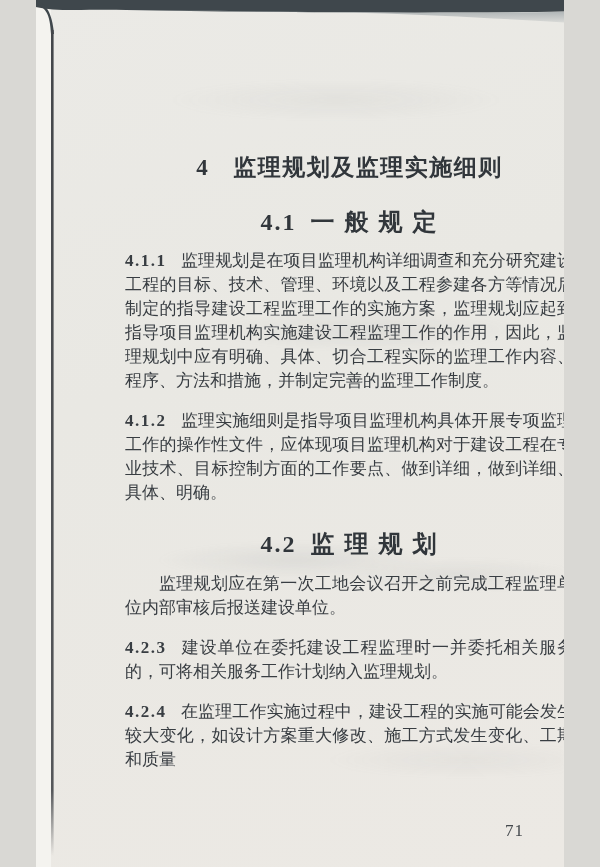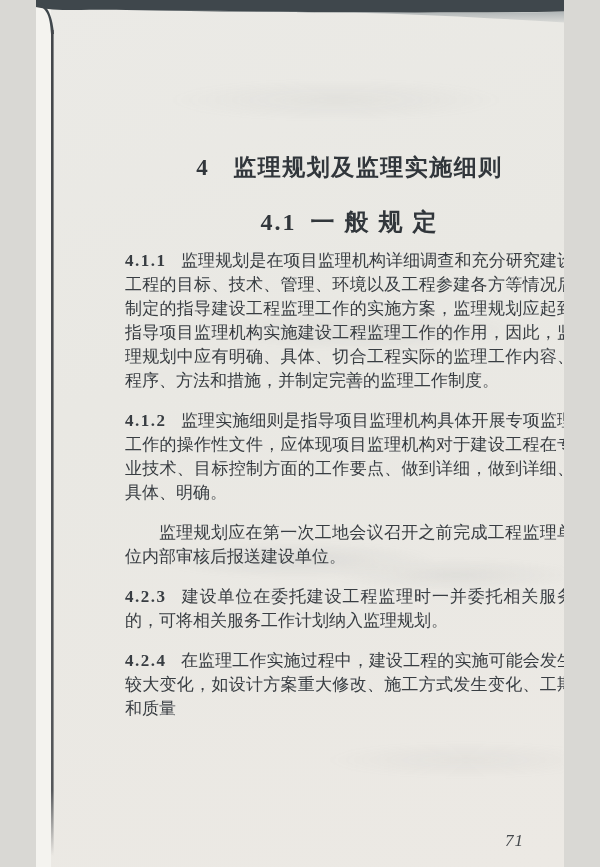--- a/index.html
+++ b/index.html
@@ -43,22 +43,22 @@
   }
   h2.section .gap{display:inline-block;width:14px;}
   p.clause,p.cont{
     margin:16px;font-size:17px;line-height:24px;
     text-align:justify;color:#383d42;
   }
   p.first{margin-top:15px;}
   p.cont{text-indent:2em;}
   .num{font-weight:bold;letter-spacing:1.5px;margin-right:0.85em;white-space:nowrap;}
   .page-number{
-    position:absolute;right:40px;bottom:16px;
-    font-size:17px;font-style:italic;color:#44484c;letter-spacing:1px;
+    position:absolute;right:40px;bottom:26px;
+    font-size:17px;color:#44484c;letter-spacing:1px;
   }
 </style>
 </head>
 <body>
 
 <div class="scan">
 
   <div class="left-strip"></div>
   <div class="texture"></div>
 
@@ -88,20 +88,21 @@
 
     <h1 class="chapter"><span>4</span><span class="gap"></span><span>监理规划及监理实施细则</span></h1>
 
     <h2 class="section"><span>4.1</span><span class="gap"></span><span>一 般 规 定</span></h2>
 
     <p class="clause first"><span class="num">4.1.1</span><span>监理规划是在项目监理机构详细调查和充分研究建设工程的目标、技术、管理、环境以及工程参建各方等情况后制定的指导建设工程监理工作的实施方案，监理规划应起到指导项目监理机构实施建设工程监理工作的作用，因此，监理规划中应有明确、具体、切合工程实际的监理工作内容、程序、方法和措施，并制定完善的监理工作制度。</span></p>
 
 
     <p class="clause"><span class="num">4.1.2</span><span>监理实施细则是指导项目监理机构具体开展专项监理工作的操作性文件，应体现项目监理机构对于建设工程在专业技术、目标控制方面的工作要点、做到详细，做到详细、具体、明确。</span></p>
 
+    <h2 class="section"><span>4.2</span><span class="gap"></span><span>监 理 规 划</span></h2>
 
 
     <p class="cont"><span>监理规划应在第一次工地会议召开之前完成工程监理单位内部审核后报送建设单位。</span></p>
 
     <p class="clause"><span class="num">4.2.3</span><span>建设单位在委托建设工程监理时一并委托相关服务的，可将相关服务工作计划纳入监理规划。</span></p>
 
     <p class="clause"><span class="num">4.2.4</span><span>在监理工作实施过程中，建设工程的实施可能会发生较大变化，如设计方案重大修改、施工方式发生变化、工期和质量</span></p>
 
   </div>
 

